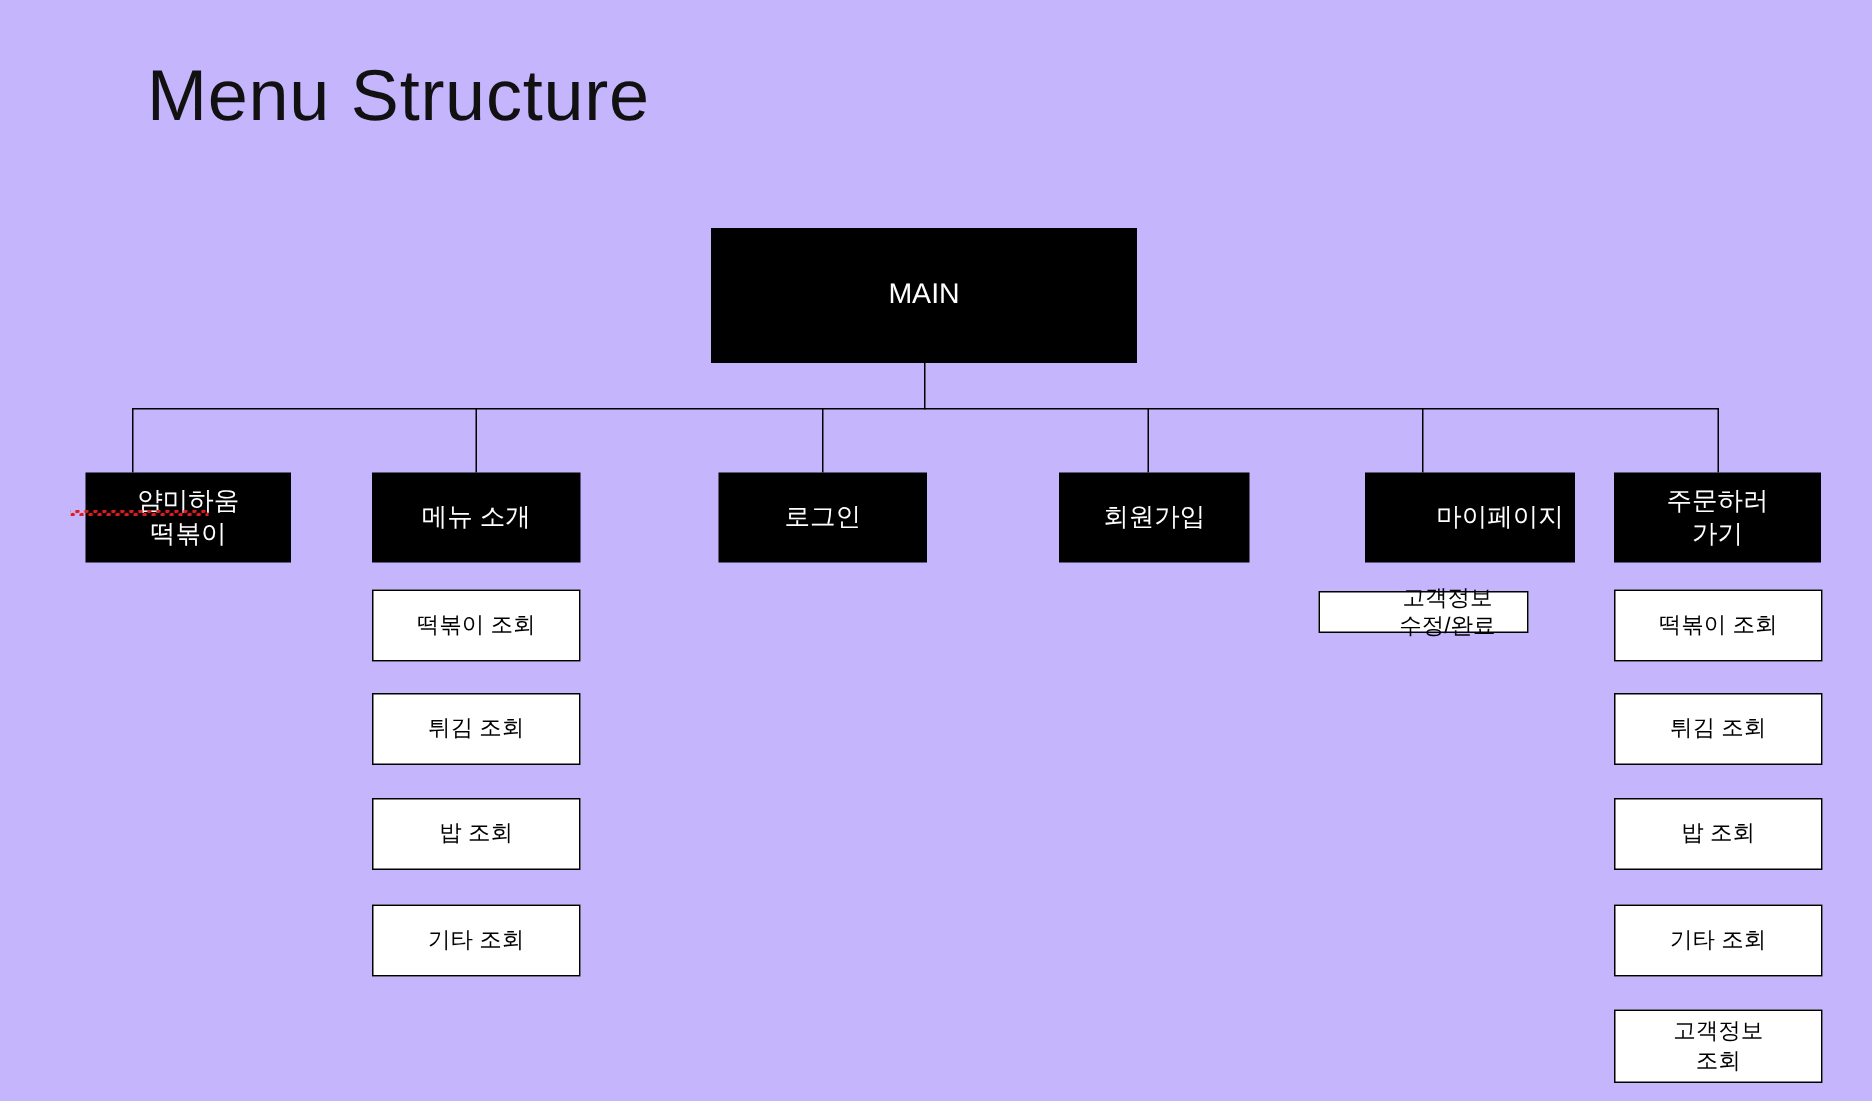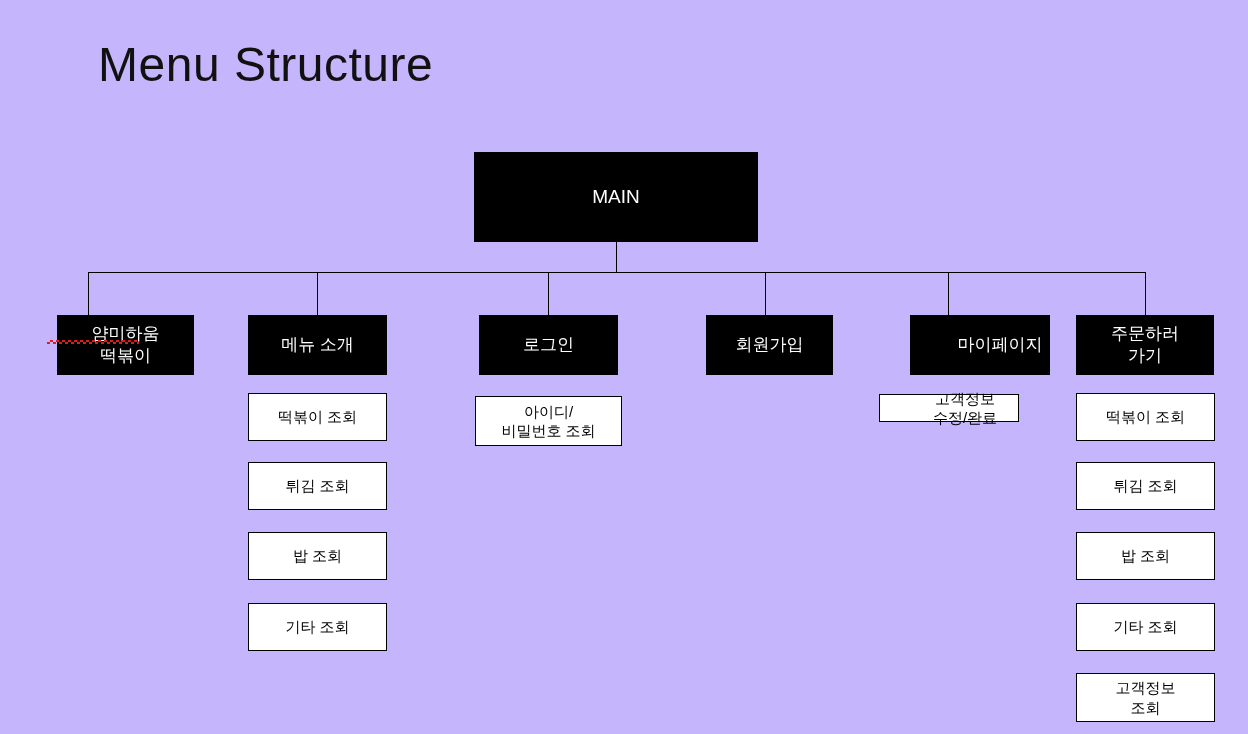--- a/index.html
+++ b/index.html
@@ -141,24 +141,20 @@
   <div class="node outlined level3" style="left:248px; top:462px; width:139px; height:48px;">
     <span class="label">튀김 조회</span>
   </div>
   <div class="node outlined level3" style="left:248px; top:532px; width:139px; height:48px;">
     <span class="label">밥 조회</span>
   </div>
   <div class="node outlined level3" style="left:248px; top:603px; width:139px; height:48px;">
     <span class="label">기타 조회</span>
   </div>
 
-  <div class="node outlined level3" style="left:475px; top:396px; width:147px; height:50px;">
-    <span class="label">아이디/
-비밀번호 조회</span>
-  </div>
 
   <div class="node outlined level3" style="left:879px; top:394px; width:140px; height:28px;padding-left:32px;">
     <span class="label">고객정보
 수정/완료</span>
   </div>
 
   <div class="node outlined level3" style="left:1076px; top:393px; width:139px; height:48px;">
     <span class="label">떡볶이 조회</span>
   </div>
   <div class="node outlined level3" style="left:1076px; top:462px; width:139px; height:48px;">

